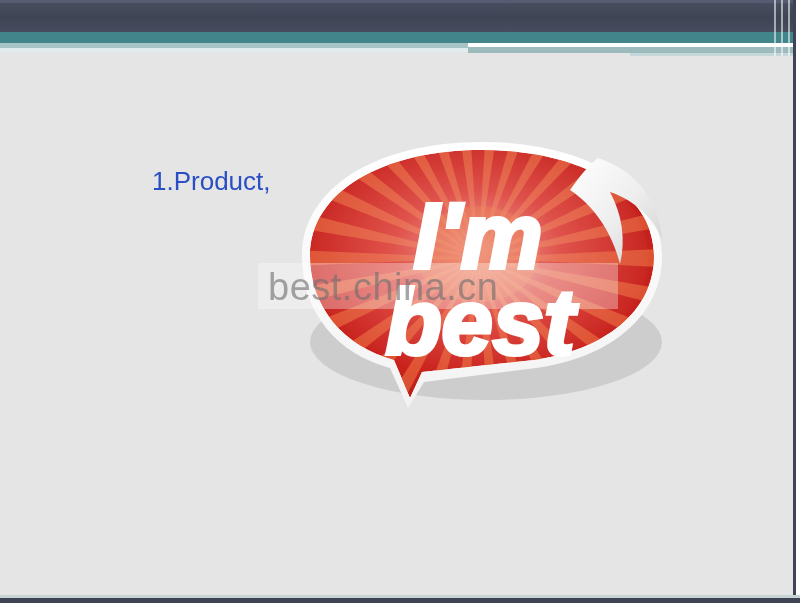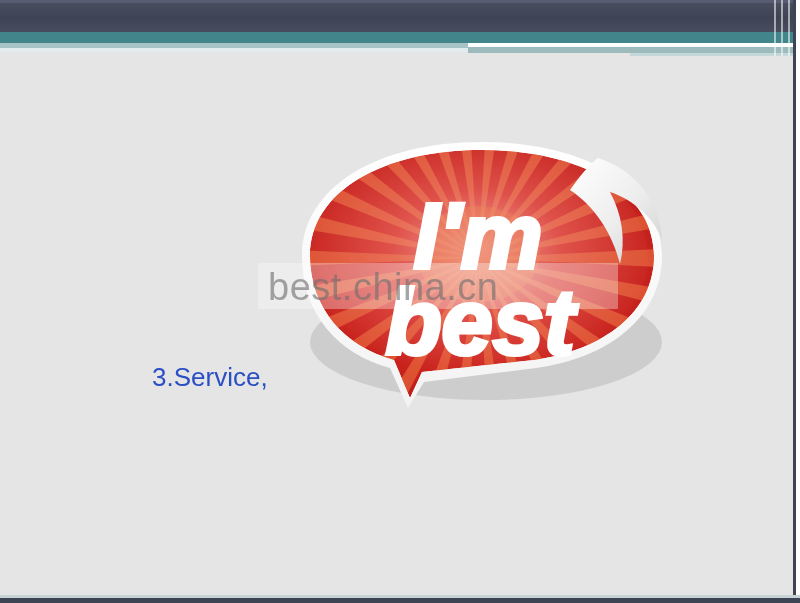--- a/index.html
+++ b/index.html
@@ -279,22 +279,22 @@
                C 340 78, 344 104, 338 128
                C 330 96, 312 70, 288 54
                C 298 40, 306 30, 316 22 Z" fill="url(#curlGrad)"></path>
 
       <text x="196" y="132" text-anchor="middle" font-family="Liberation Sans, sans-serif" font-size="92" font-weight="bold" font-style="italic" fill="#ffffff" stroke="#ffffff" stroke-width="4" paint-order="stroke">I'm</text>
 
       <text x="198" y="218" text-anchor="middle" font-family="Liberation Sans, sans-serif" font-size="92" font-weight="bold" font-style="italic" fill="#ffffff" stroke="#ffffff" stroke-width="4" paint-order="stroke">best</text>
     </svg>
   </div>
 
-
-  <div class="bullet" id="bullet-service">3.Service,</div>
+  <div class="bullet" id="bullet-product">1.Product,</div>
+
 
   <div id="watermark-band"></div>
   <div id="watermark">best.china.cn</div>
 
   <div class="edge-right"></div>
   <div class="edge-right-outer"></div>
   <div class="edge-bottom-soft"></div>
   <div class="edge-bottom"></div>
 
 </div>

